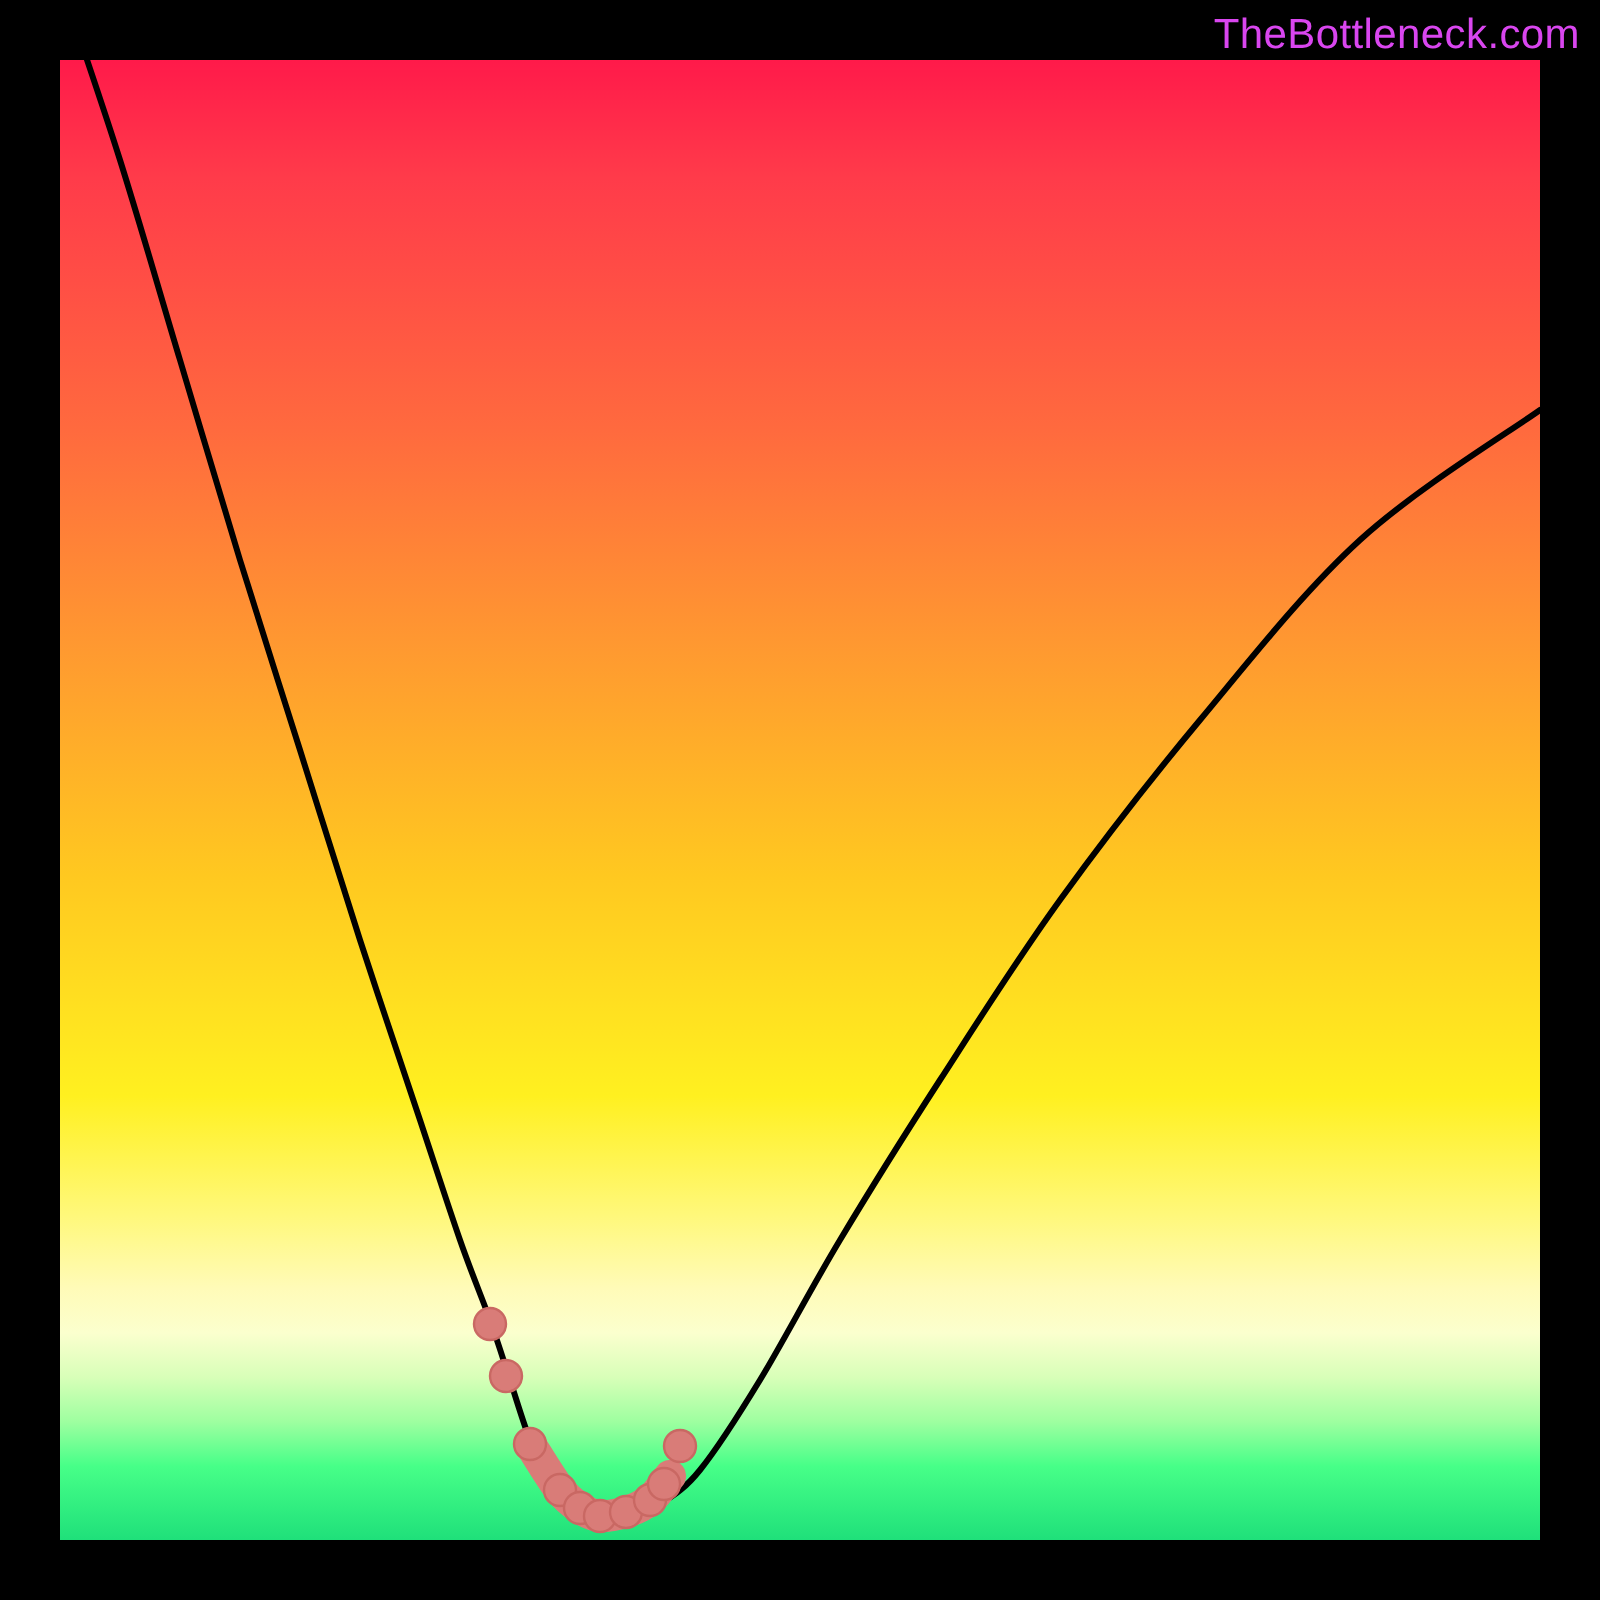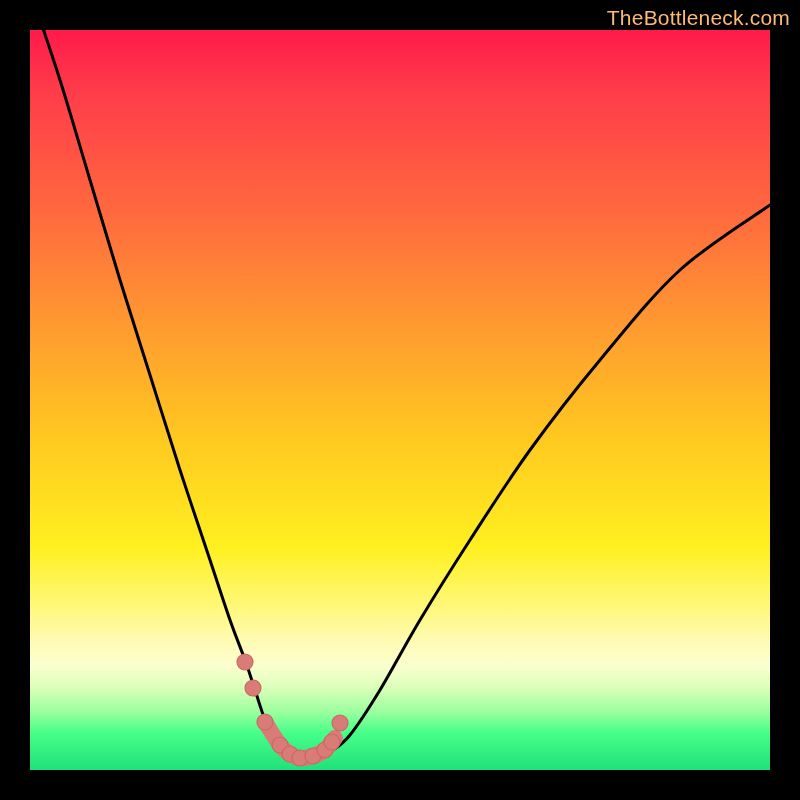--- a/index.html
+++ b/index.html
@@ -44,21 +44,21 @@
       #d8ffb8 89%,
       #9effa0 92%,
       #47ff88 95%,
       #1fe07a 100%
     );
   }
   .watermark {
     position: absolute;
     top: 6px;
     right: 10px;
-    color: #fdba74;
+    color: #d946ef;
     font-size: 21px;
     font-weight: 500;
     letter-spacing: 0.2px;
     z-index: 5;
     margin-left: 28px;
   }
   svg.curve {
     position: absolute;
     inset: 0;
     width: 740px;

